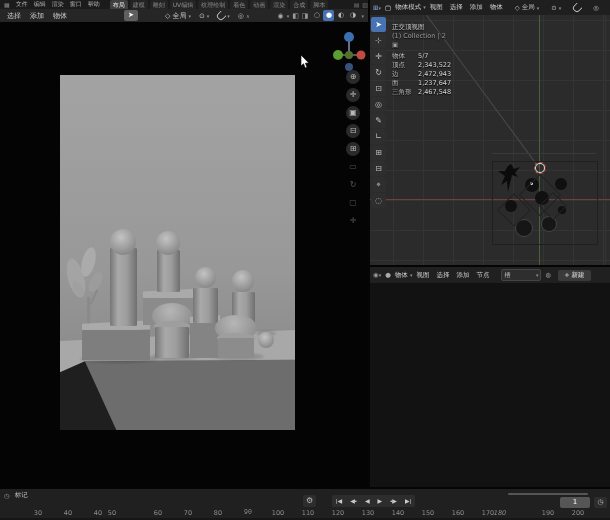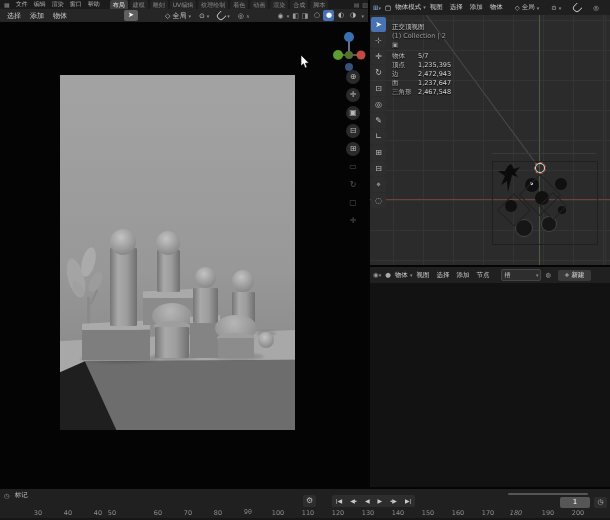--- a/index.html
+++ b/index.html
@@ -334,21 +334,21 @@
       <div>正交顶视图</div>
       <div class="dim">(1) Collection | 2</div>
       <div class="dim">▣</div>
       <div id="stats-rows" style="margin-top:2px;">
           <div class="stat-row">
             <span class="stat-label">物体</span>
             <span class="stat-value">5/7</span>
           </div>
           <div class="stat-row">
             <span class="stat-label">顶点</span>
-            <span class="stat-value">1,235,395</span>
+            <span class="stat-value">2,343,522</span>
           </div>
           <div class="stat-row">
             <span class="stat-label">边</span>
             <span class="stat-value">2,472,943</span>
           </div>
           <div class="stat-row">
             <span class="stat-label">面</span>
             <span class="stat-value">1,237,647</span>
           </div>
           <div class="stat-row">
@@ -414,19 +414,19 @@
         <span class="tick" style="left: 211px;">80</span>
         <span class="tick" style="left: 241px; font-family: Liberation Mono, monospace;">90</span>
         <span class="tick" style="left: 271px;">100</span>
         <span class="tick" style="left: 301px;">110</span>
         <span class="tick" style="left: 331px;">120</span>
         <span class="tick" style="left: 361px;">130</span>
         <span class="tick" style="left: 391px;">140</span>
         <span class="tick" style="left: 421px;">150</span>
         <span class="tick" style="left: 451px;">160</span>
         <span class="tick" style="left: 481px;">170</span>
-        <span class="tick" style="left: 509px; font-style: italic;">180</span>
+        <span class="tick" style="left: 493px; font-style: italic;">180</span>
         <span class="tick" style="left: 541px; text-align: center;">190</span>
         <span class="tick" style="left: 571px;">200</span>
       </div>
     <div id="tl-strip"></div>
   </div>
 </div>
 
 </body></html>

